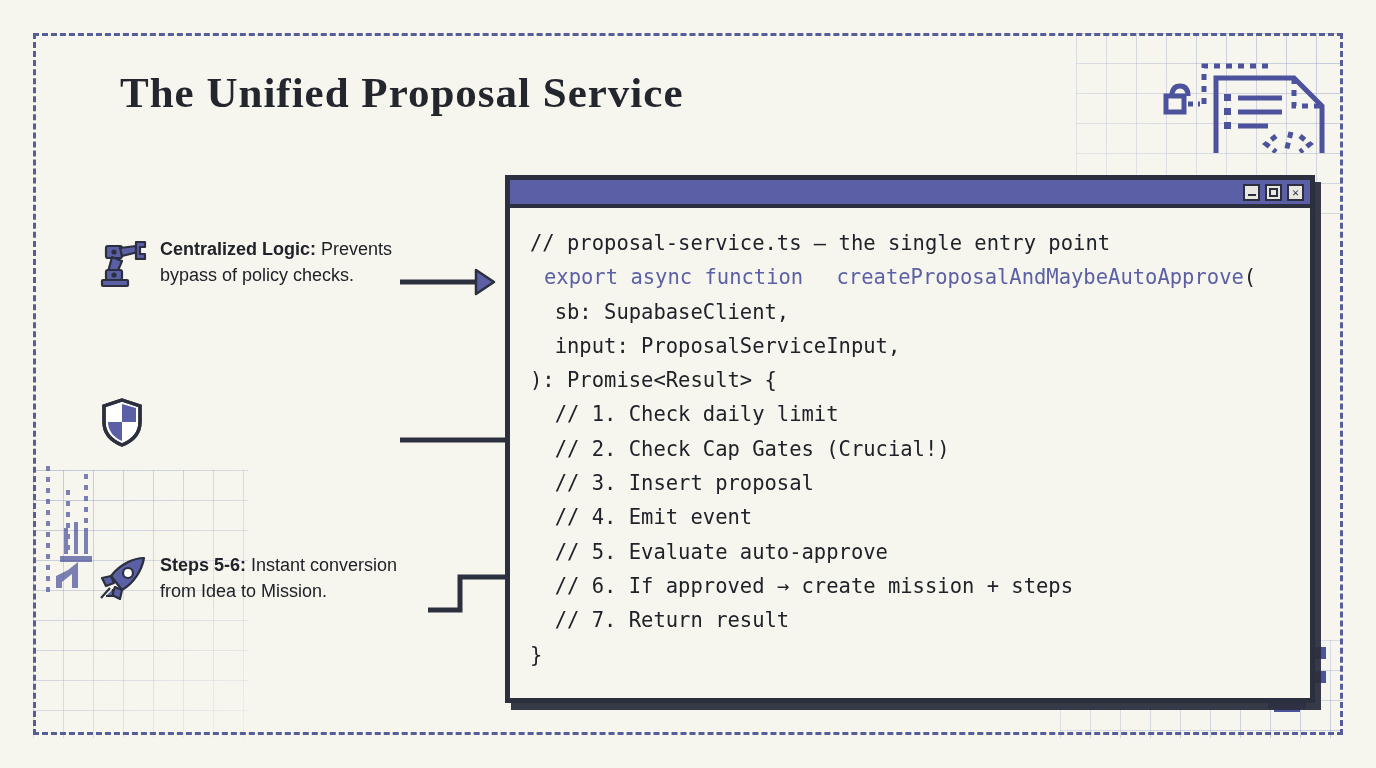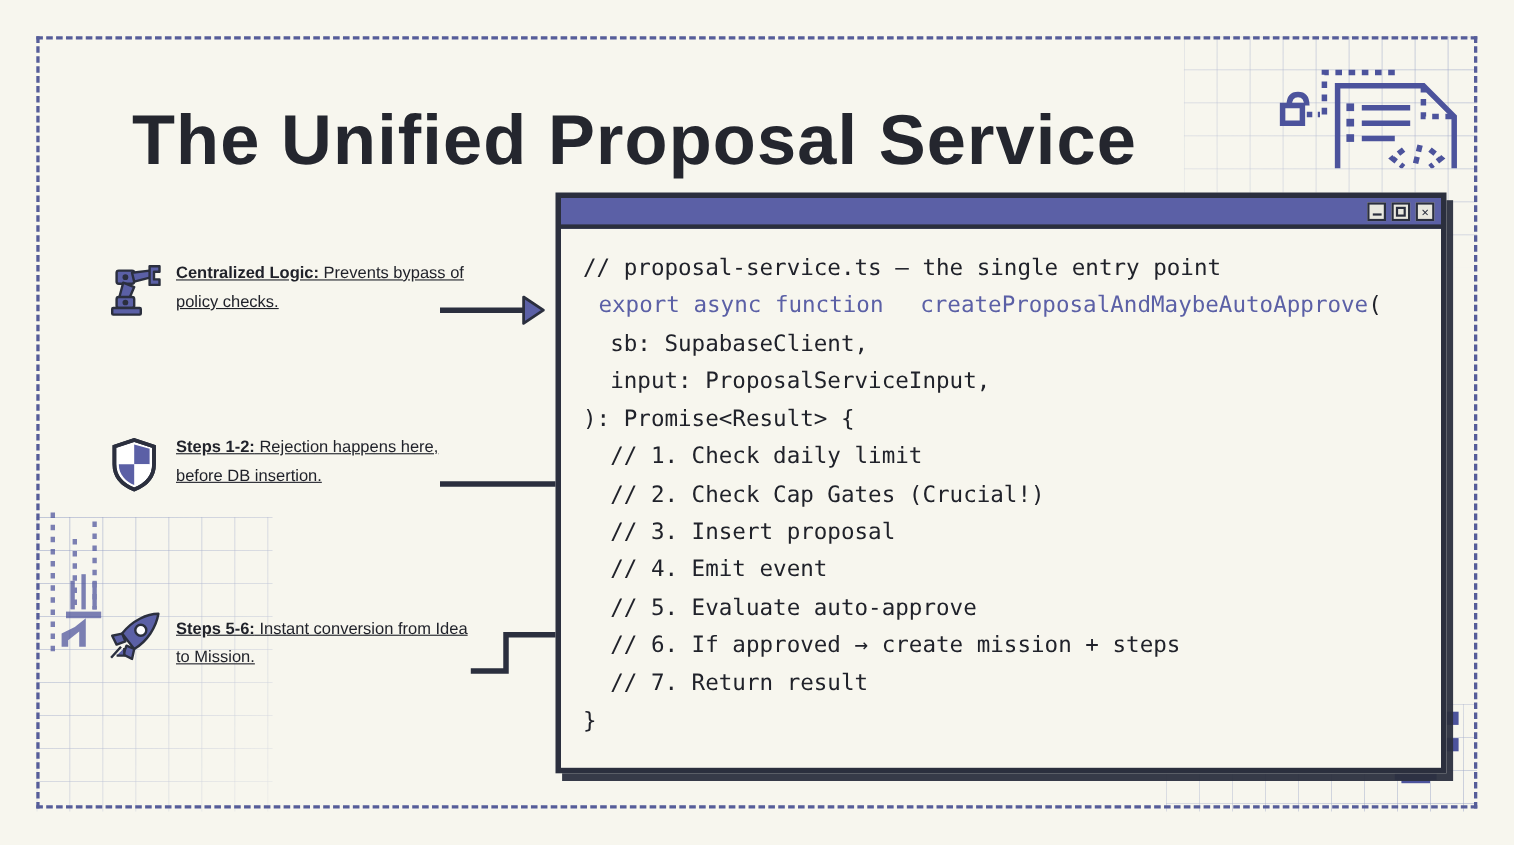--- a/index.html
+++ b/index.html
@@ -49,23 +49,23 @@
     left: 33px; top: 33px;
     width: 1310px; height: 702px;
     border: 3px dashed #565d99;
     box-sizing: border-box;
     pointer-events: none;
   }
 
   
   #title {
     position: absolute;
-    left: 120px; top: 90px;
-    font-family: Liberation Sans, sans-serif;
-    font-size: 64px;
+    left: 120px; top: 68px;
+    font-family: Liberation Serif, serif;
+    font-size: 43px;
     font-weight: 700;
     letter-spacing: 1px;
     color: #24262e;
     white-space: nowrap;
   }
 
   
   #doc-icon { position: absolute; left: 1158px; top: 48px; }
 
   
@@ -78,29 +78,28 @@
   
   .annotation {
     position: absolute;
     display: flex;
     align-items: flex-start;
     gap: 12px;
     width: 330px;
   }
   .annotation .anno-icon { flex: 0 0 auto; margin-top: 2px; }
   .anno-text {
-    font-size: 15px;
+    font-size: 18px;
     line-height: 26px;
     color: #20222a;
-    text-decoration: underline;
   }
   .anno-text .lead { font-weight: 700; }
   #anno-0 { left: 96px; top: 236px; }
   #anno-1 { left: 96px; top: 394px; }
-  #anno-2 { left: 96px; top: 552px; align-items: flex-end; }
+  #anno-2 { left: 96px; top: 552px; }
 
   
   .connector { position: absolute; pointer-events: none; }
   #conn-0 { left: 400px; top: 262px; }
   #conn-1 { left: 400px; top: 420px; }
   #conn-2 { left: 400px; top: 555px; }
 
   
   #code-window {
     position: absolute;
@@ -245,23 +244,20 @@
   <div class="annotation" id="anno-1">
     <span class="anno-icon">
       <svg width="52" height="52" viewBox="0 0 52 52">
         <path d="M26 4 L44 10 V26 C44 38 36 45 26 49 C16 45 8 38 8 26 V10 Z" fill="#ffffff" stroke="#2b2f3e" stroke-width="3.4"></path>
         <path d="M26 8 L40 12 V26 H26 Z" fill="#5b60a6"></path>
         <path d="M26 26 H40 C40 36 33 42 26 45 Z" fill="#ffffff"></path>
         <path d="M12 26 H26 V45 C19 42 12 36 12 26 Z" fill="#5b60a6"></path>
         <path d="M26 4 L44 10 V26 C44 38 36 45 26 49 C16 45 8 38 8 26 V10 Z" fill="none" stroke="#2b2f3e" stroke-width="3.4"></path>
       </svg>
     </span>
-    <span class="anno-text">
-      <span class="lead">Steps 1-2:</span><span> Rejection happens here, before DB insertion.</span>
-    </span>
   </div>
 
   <div class="annotation" id="anno-2">
     <span class="anno-icon">
       <svg width="52" height="52" viewBox="0 0 52 52">
         <g stroke="#2b2f3e" stroke-width="2.2" stroke-linejoin="round">
           <path d="M48 4 C38 4 24 10 15 22 L26 36 C38 29 46 16 48 4 Z" fill="#5b60a6"></path>
           <path d="M15 22 L6 24 L10 32 L18 29 Z" fill="#5b60a6"></path>
           <path d="M26 36 L24 45 L16 41 L19 33 Z" fill="#5b60a6"></path>
           <circle cx="32" cy="19" r="5" fill="#ffffff"></circle>

